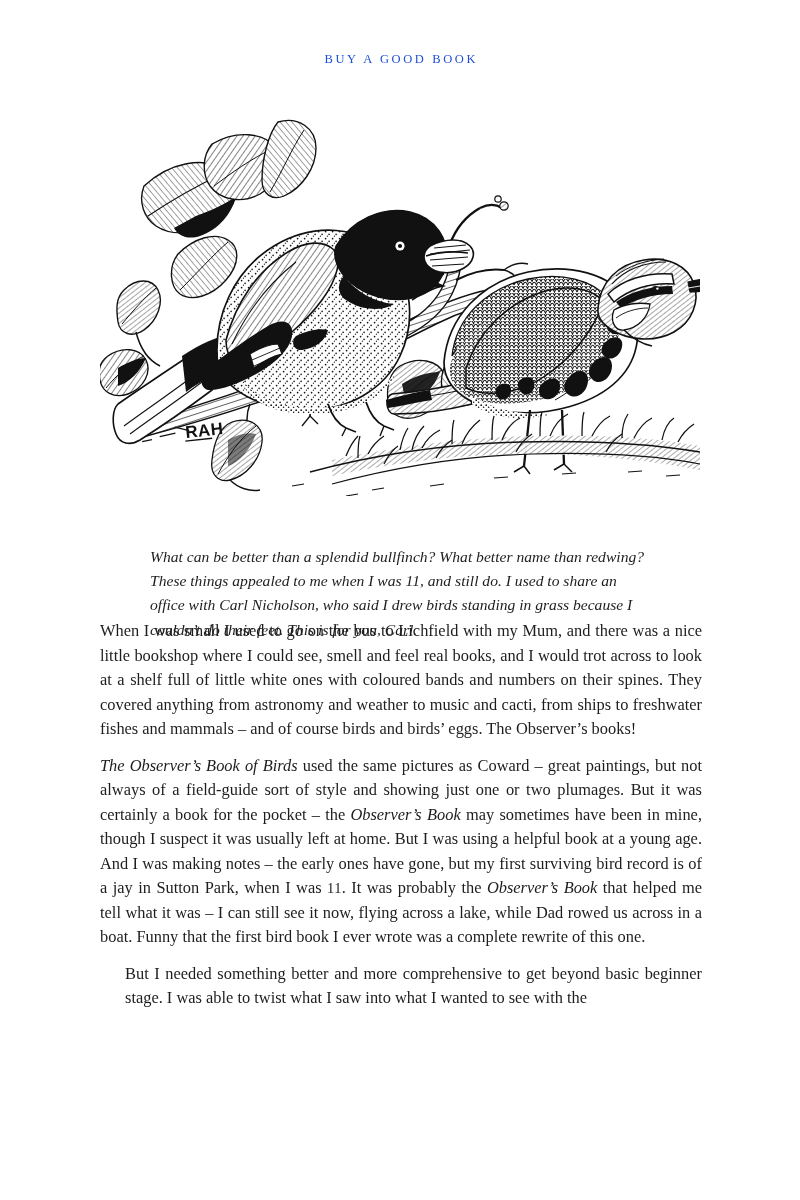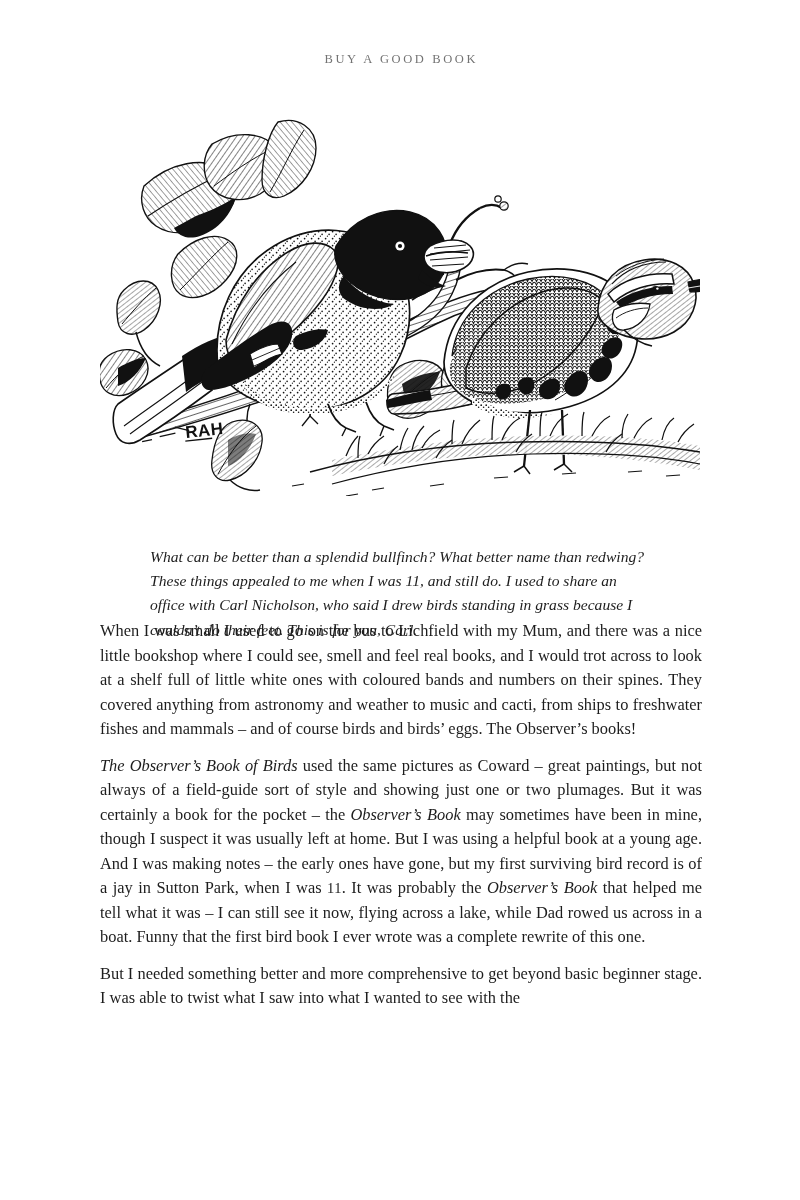--- a/index.html
+++ b/index.html
@@ -27,21 +27,21 @@
 
   
   .running-head {
     position: absolute;
     top: 52px;
     left: 0;
     width: 800px;
     text-align: center;
     font-size: 12.5px;
     letter-spacing: 2.6px;
-    color: #737373;
+    color: #1d4ed8;
     font-family: "Liberation Serif", "DejaVu Serif", serif;
     text-indent: 2.6px;
   }
 
   
   .figure {
     position: absolute;
     top: 104px;
     left: 100px;
     width: 600px;
@@ -76,21 +76,21 @@
   }
   .body-text p {
     margin: 0 0 12px 0;
     text-align: justify;
     text-justify: inter-word;
     font-size: 16.4px;
     line-height: 24.5px;
     color: #1d1d1d;
     hyphens: none;
   }
-  .body-text p:last-child { margin-bottom: 0; }
+  .body-text p:last-child { margin-bottom: 0; margin-left: 25px; }
   .body-text p em { }
   .osf { font-variant-numeric: oldstyle-nums; font-size: 0.88em; letter-spacing: 0.4px; }
 
   
   .folio {
     position: absolute;
     top: 1128px;
     left: 0;
     width: 800px;
     text-align: center;

